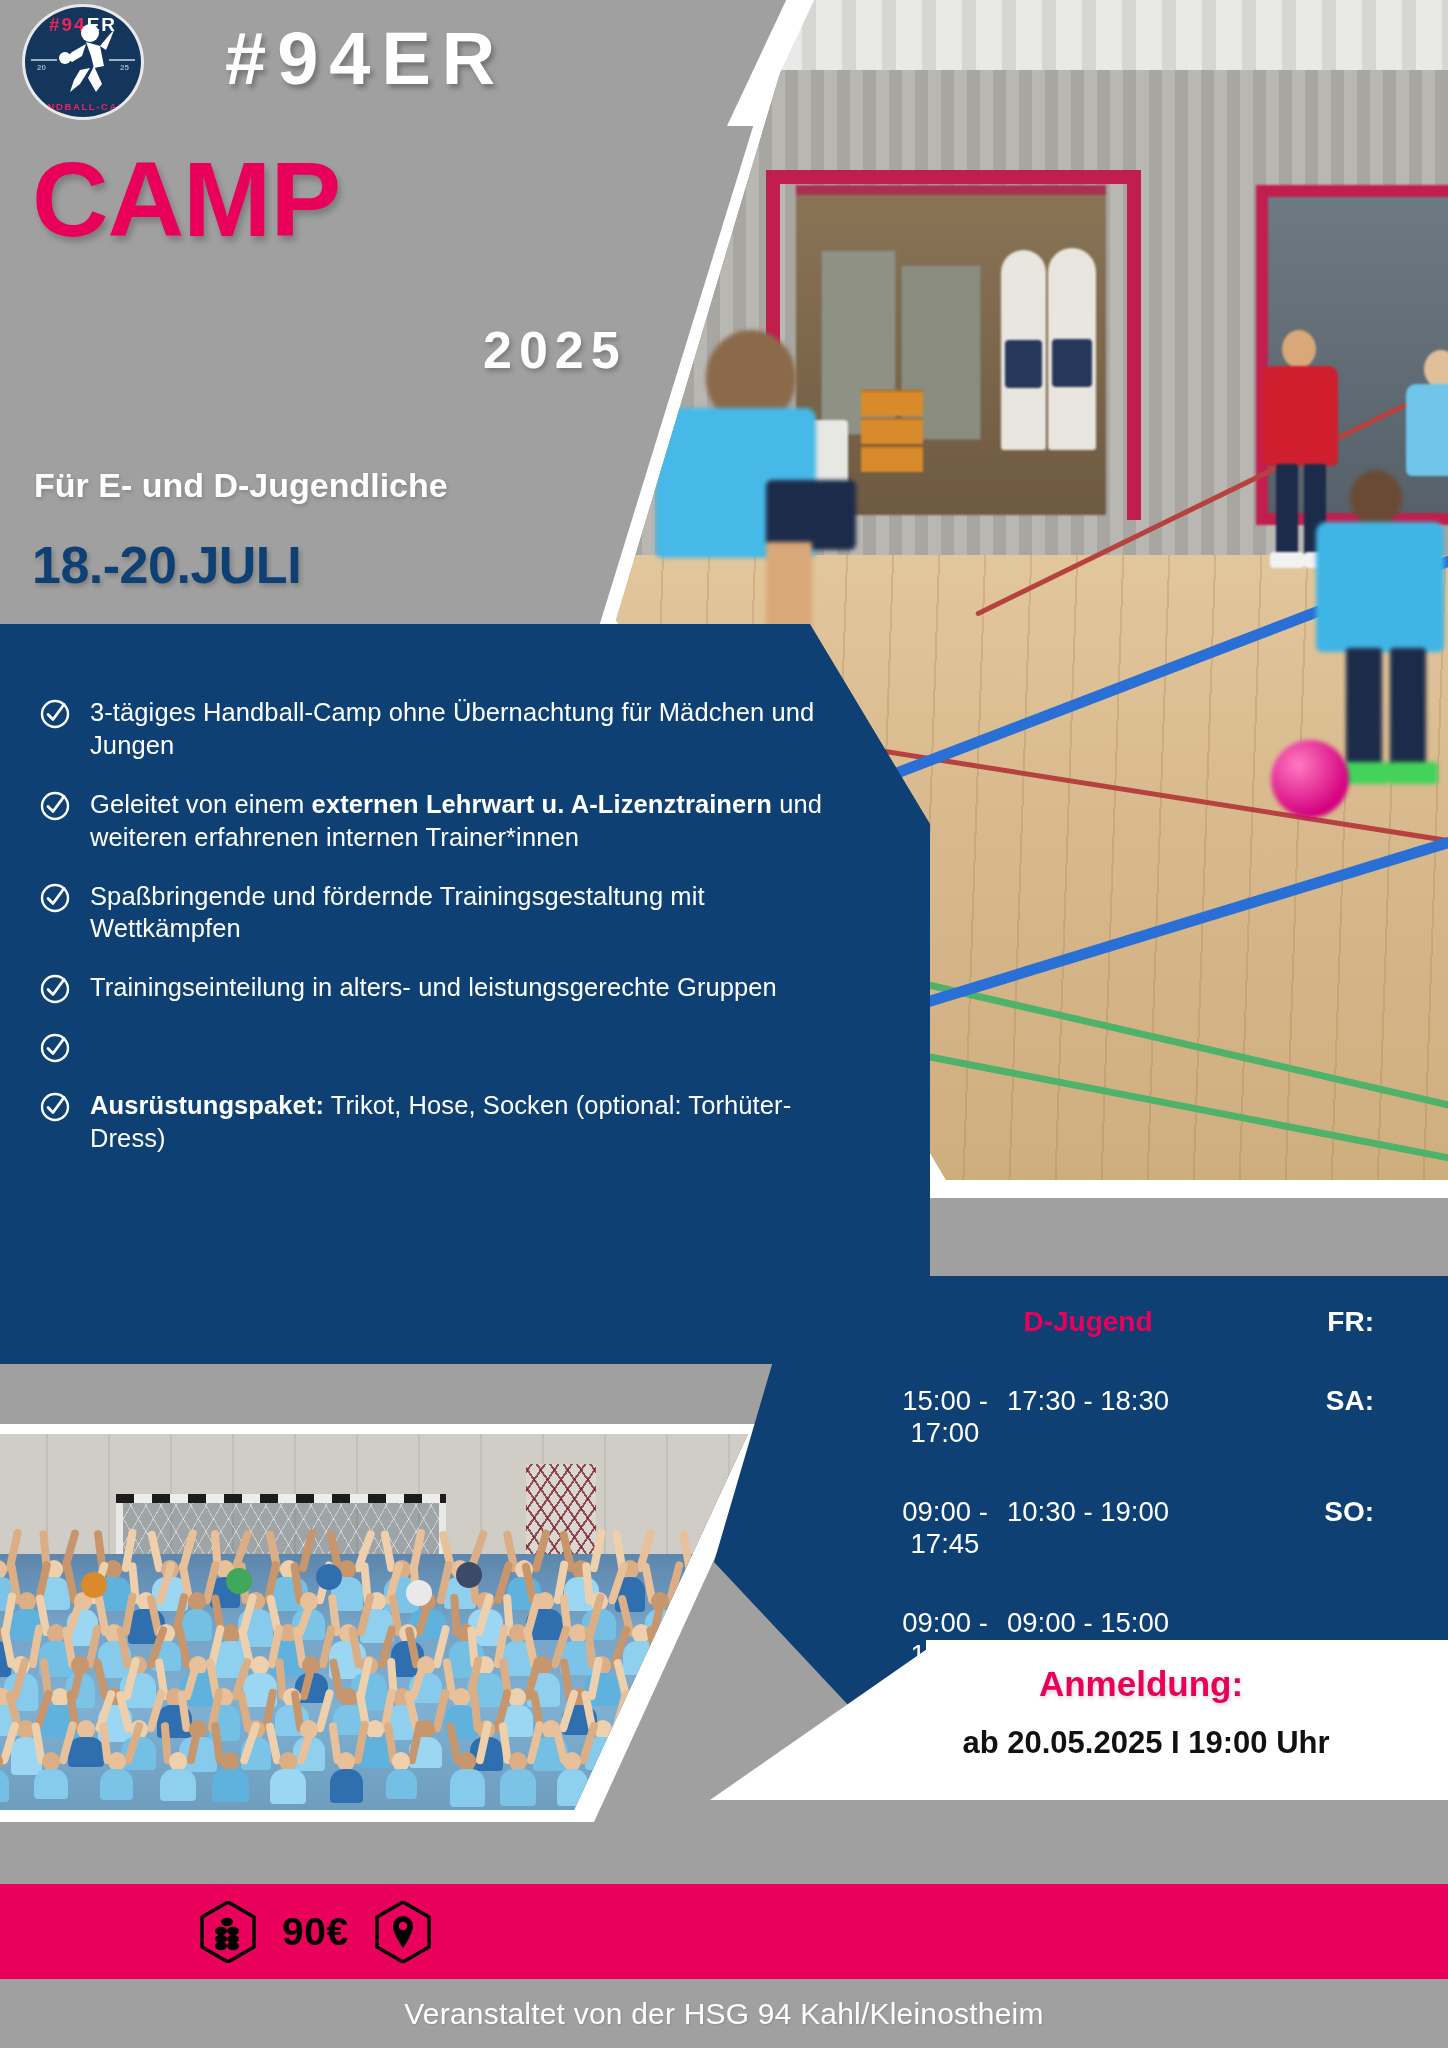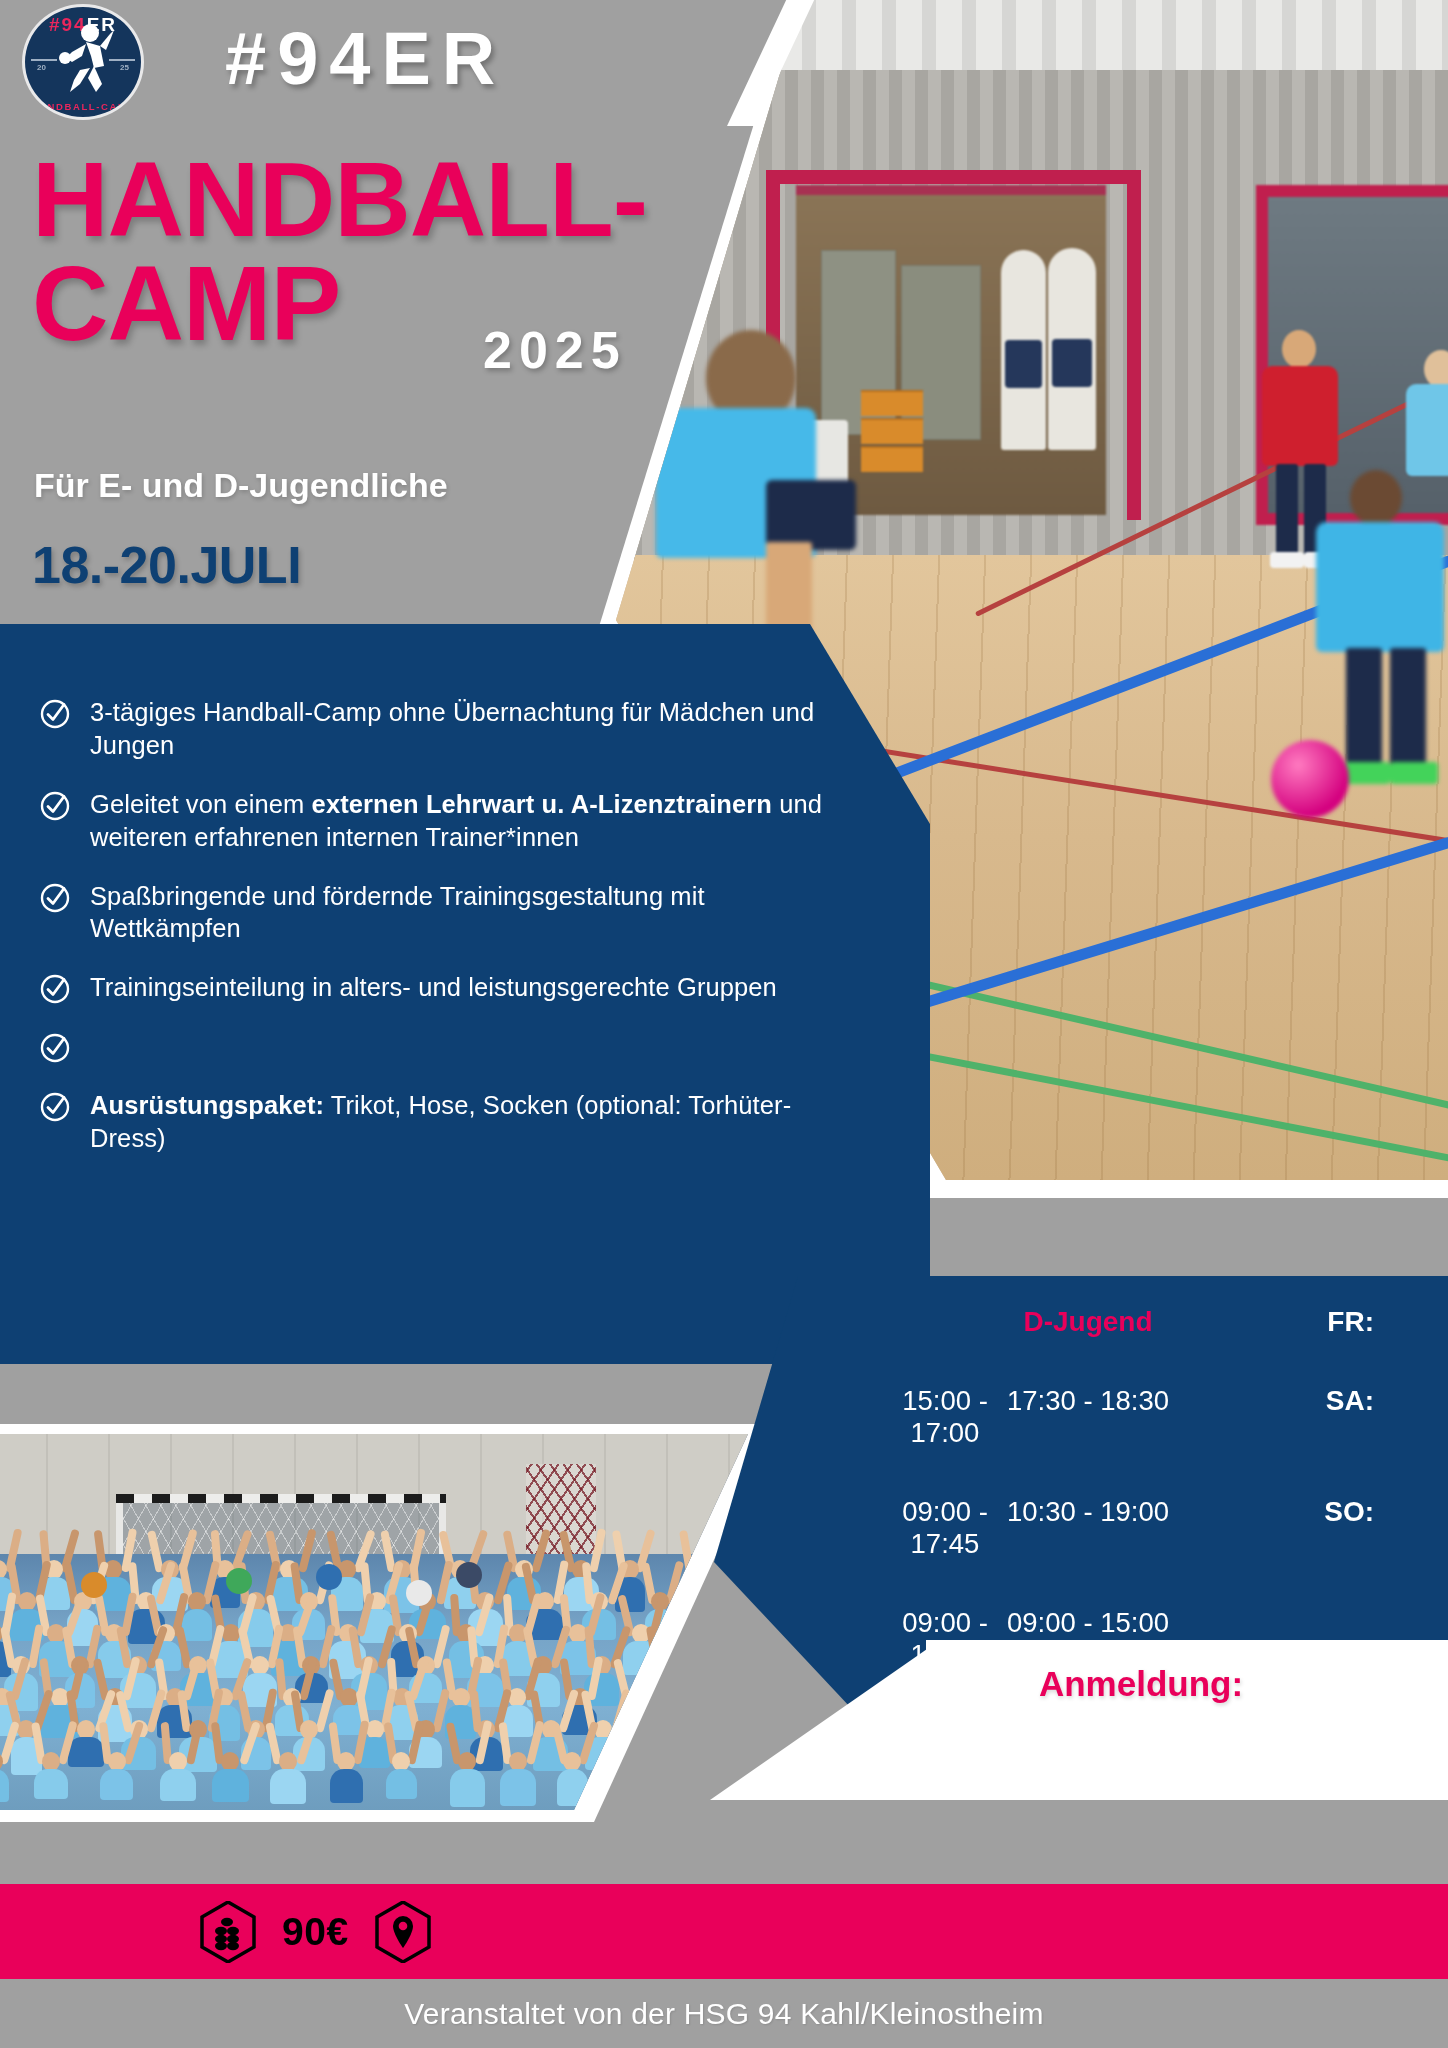--- a/index.html
+++ b/index.html
@@ -379,21 +379,20 @@
     </div>
     <div class="badge-tick" style="left:6px;"></div>
     <div class="badge-tick" style="right:6px;"></div>
     <div class="badge-yr" style="left:12px;">20</div>
     <div class="badge-yr" style="right:12px;">25</div>
     <div class="badge-ring-text-bot">HANDBALL-CAMP</div>
   </div>
 
   <div class="hash-title">#94ER</div>
   <div class="main-title">
-    <span>HANDBALL-</span>
     <span class="l2">CAMP</span>
   </div>
   <div class="year">2025</div>
   <div class="audience">Für E- und D-Jugendliche</div>
   <div class="dates">18.-20.JULI</div>
 
   <div class="features">
     <div class="feat-list" id="feat-list">
         <div class="feat-item">
           <span class="feat-icon"><svg width="30" height="30" viewBox="0 0 30 30">
@@ -825,20 +824,21 @@
         <div class="sc-v">10:30 - 19:00</div>
         <div class="sc-day">SO:</div>
         <div class="sc-v">09:00 - 15:00</div>
         <div class="sc-v">09:00 - 15:00</div>
       </div>
   </div>
 
   <div class="reg-wedge"></div>
   <div class="reg"></div>
   <div class="reg-title">Anmeldung:</div>
+  <div class="reg-sub">ab 20.05.2025 I 19:00 Uhr</div>
 
   <div class="pink-bar">
     <div class="hexicon">
       <svg width="56" height="62" viewBox="0 0 56 62">
         <polygon points="28,1 54,16 54,46 28,61 2,46 2,16" fill="none" stroke="#000" stroke-width="3.5"></polygon>
         <ellipse cx="27" cy="21" rx="6" ry="4.2" fill="#000"></ellipse>
         <ellipse cx="21" cy="30" rx="6" ry="4.2" fill="#000"></ellipse>
         <ellipse cx="33" cy="30" rx="6" ry="4.2" fill="#000"></ellipse>
         <ellipse cx="21" cy="38" rx="6" ry="4.2" fill="#000"></ellipse>
         <ellipse cx="33" cy="38" rx="6" ry="4.2" fill="#000"></ellipse>

